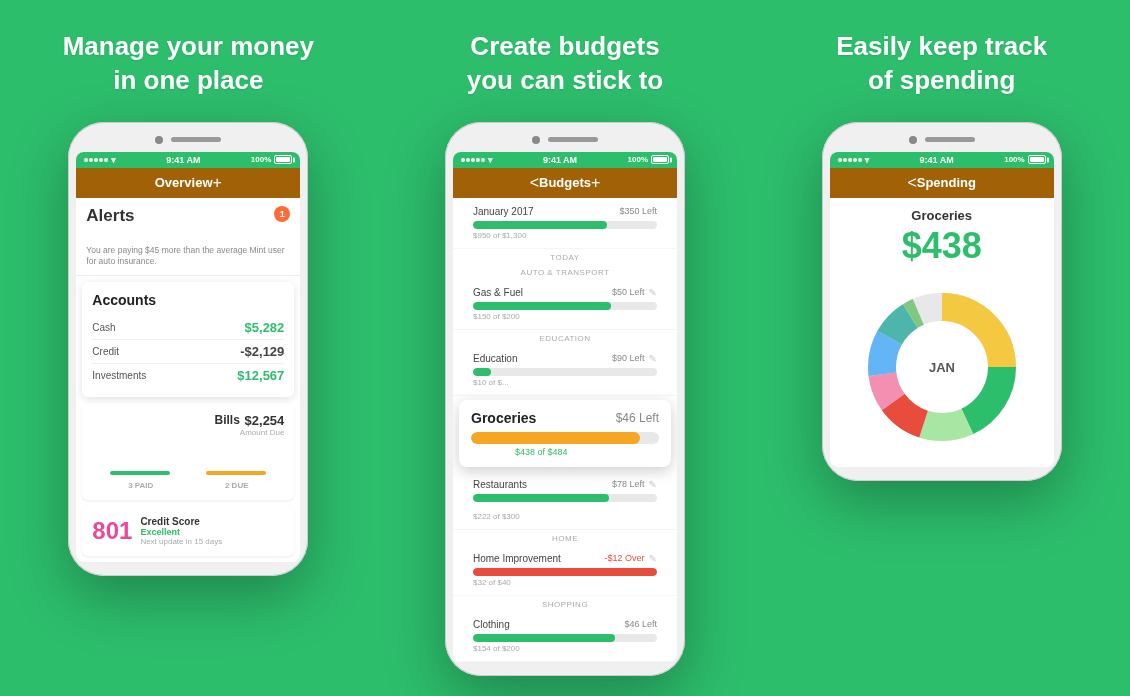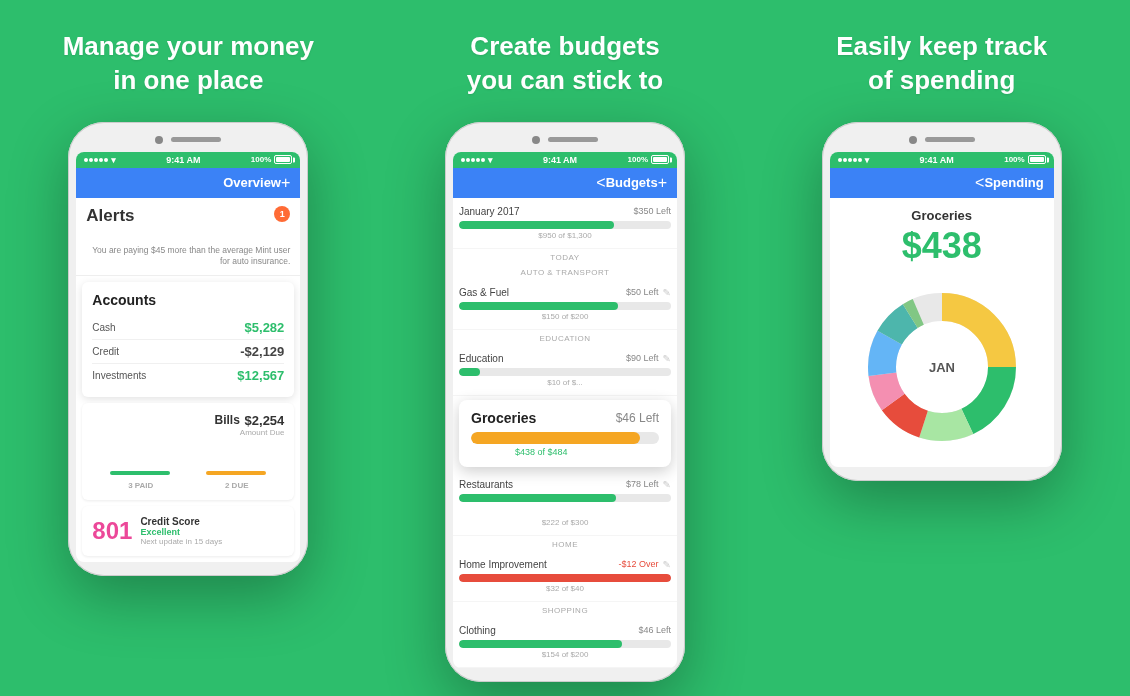--- a/index.html
+++ b/index.html
@@ -118,23 +118,23 @@
     }
     .battery-fill {
       background: white;
       height: 100%;
       width: 100%;
       border-radius: 1px;
     }
 
     
     .app-header {
-      background: #3b82f6;
-      display: flex;
-      justify-content: flex-end;
+      background: #a16207;
+      display: flex;
+      justify-content: center;
       align-items: center;
       padding: 6px 10px;
       color: white;
     }
 
     .app-header-title {
       font-size: 13px;
       font-weight: 600;
       color: white;
     }
@@ -172,21 +172,20 @@
       border-radius: 50%;
       display: flex;
       align-items: center;
       justify-content: center;
     }
 
     .alerts-text {
       font-size: 8.5px;
       color: #888;
       line-height: 1.3;
-      text-align: right;
     }
 
     .accounts-card {
       background: white;
       margin: 6px;
       border-radius: 6px;
       padding: 10px;
       box-shadow: 0 2px 8px rgba(0,0,0,0.12);
     }
 
@@ -318,23 +317,22 @@
       color: #2dbe6c;
     }
 
     .credit-next {
       font-size: 8px;
       color: #aaa;
     }
 
     
     .budget-item {
-      padding: 8px 6px;
+      padding: 8px 20px;
       border-bottom: 1px solid #f5f5f5;
-      text-align: center;
     }
 
     .budget-item-header {
       display: flex;
       justify-content: space-between;
       align-items: center;
       margin-bottom: 4px;
     }
 
     .budget-item-name {
@@ -642,21 +640,21 @@
         </div>
 
         <div class="budget-item">
           <div class="budget-item-header">
             <span class="budget-item-name">Restaurants</span>
             <span class="budget-item-left">$78 Left <span class="edit-icon">✎</span></span>
           </div>
           <div class="budget-bar-bg">
             <div class="budget-bar-fill" style="width:74%;background:#2dbe6c;"></div>
           </div>
-          <div style="font-size:8px;color:#aaa;margin-top:16px;">$222 of $300</div>
+          <div style="font-size:8px;color:#aaa;margin-top:10px;">$222 of $300</div>
         </div>
 
         <div class="budget-sublabel">HOME</div>
 
         <div class="budget-item">
           <div class="budget-item-header">
             <span class="budget-item-name">Home Improvement</span>
             <span class="budget-item-left" style="color:#e74c3c;">-$12 Over <span class="edit-icon">✎</span></span>
           </div>
           <div class="budget-bar-bg">

